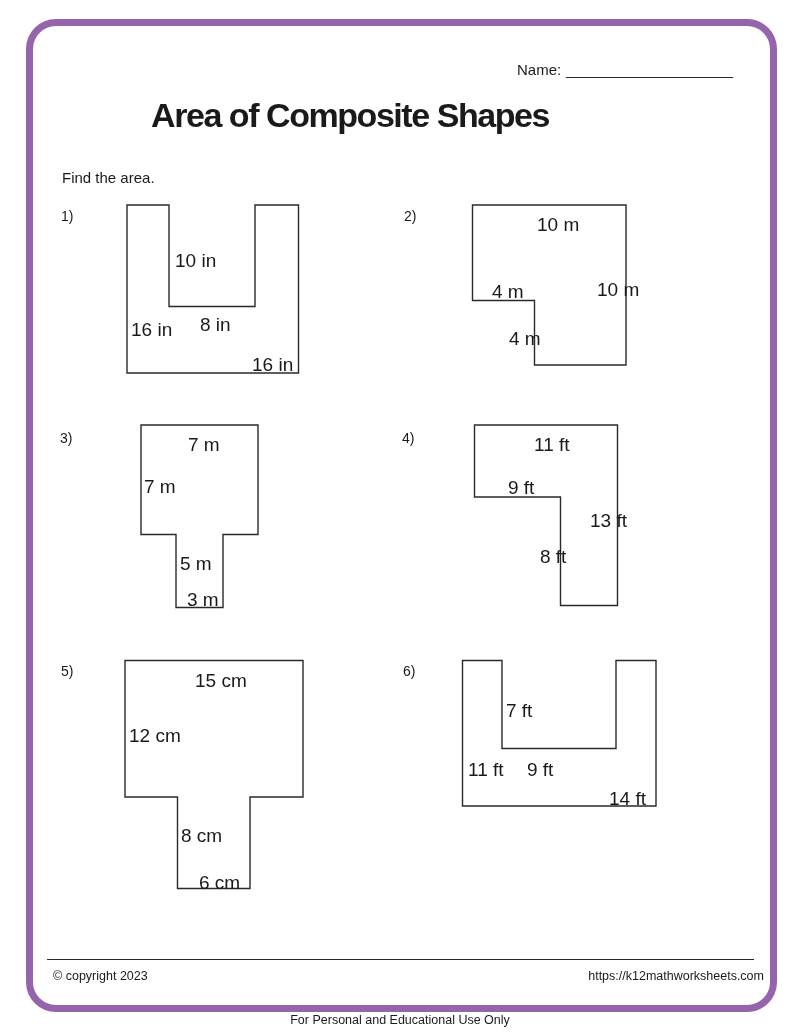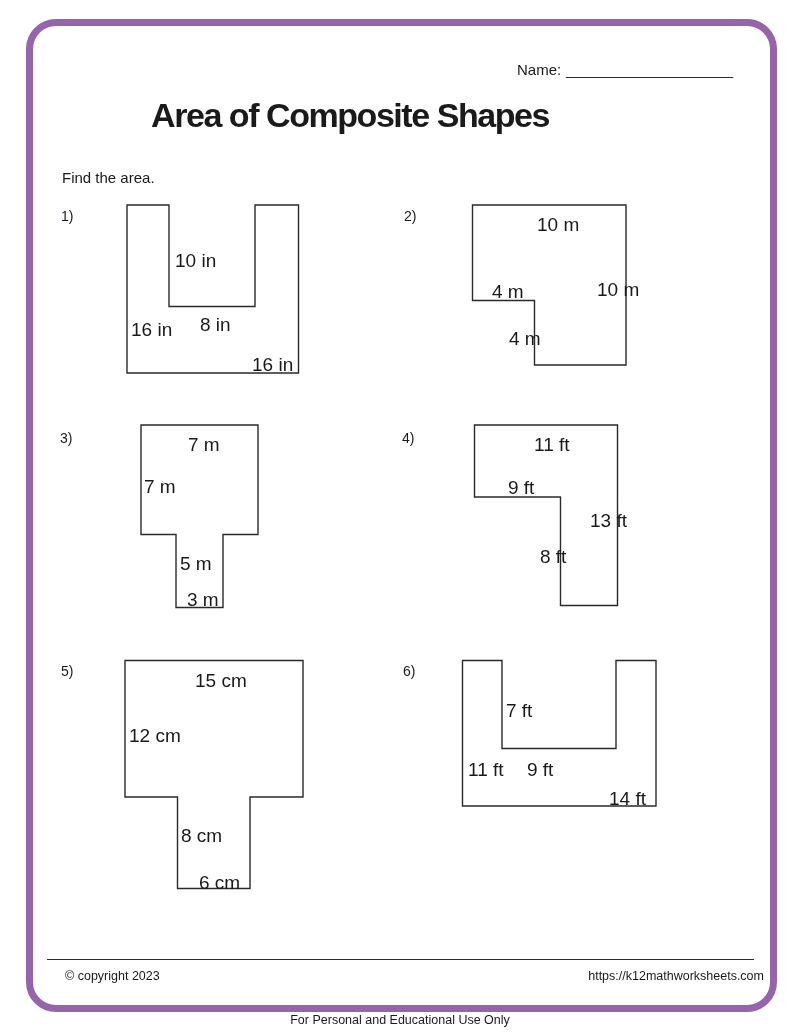--- a/index.html
+++ b/index.html
@@ -92,15 +92,15 @@
 <span class="abs dim-label" style="left:129px; top:725.5px;">12 cm</span>
 <span class="abs dim-label" style="left:181px; top:825.5px;">8 cm</span>
 <span class="abs dim-label" style="left:199px; top:872.5px;text-align:center;">6 cm</span>
 
 <span class="abs dim-label" style="left:506px; top:700.5px;">7 ft</span>
 <span class="abs dim-label" style="left:468px; top:759.5px;">11 ft</span>
 <span class="abs dim-label" style="left:527px; top:759.5px;">9 ft</span>
 <span class="abs dim-label" style="left:609px; top:788.5px;">14 ft</span>
 
 <div class="footer-line"></div>
-<span class="abs footer-text" style="left:53px;margin-left:12px;">© copyright 2023</span>
+<span class="abs footer-text" style="left:53px;">© copyright 2023</span>
 <span class="abs footer-text footer-center">For Personal and Educational Use Only</span>
 <span class="abs footer-text footer-right">https://k12mathworksheets.com</span>
 
 </body></html>

